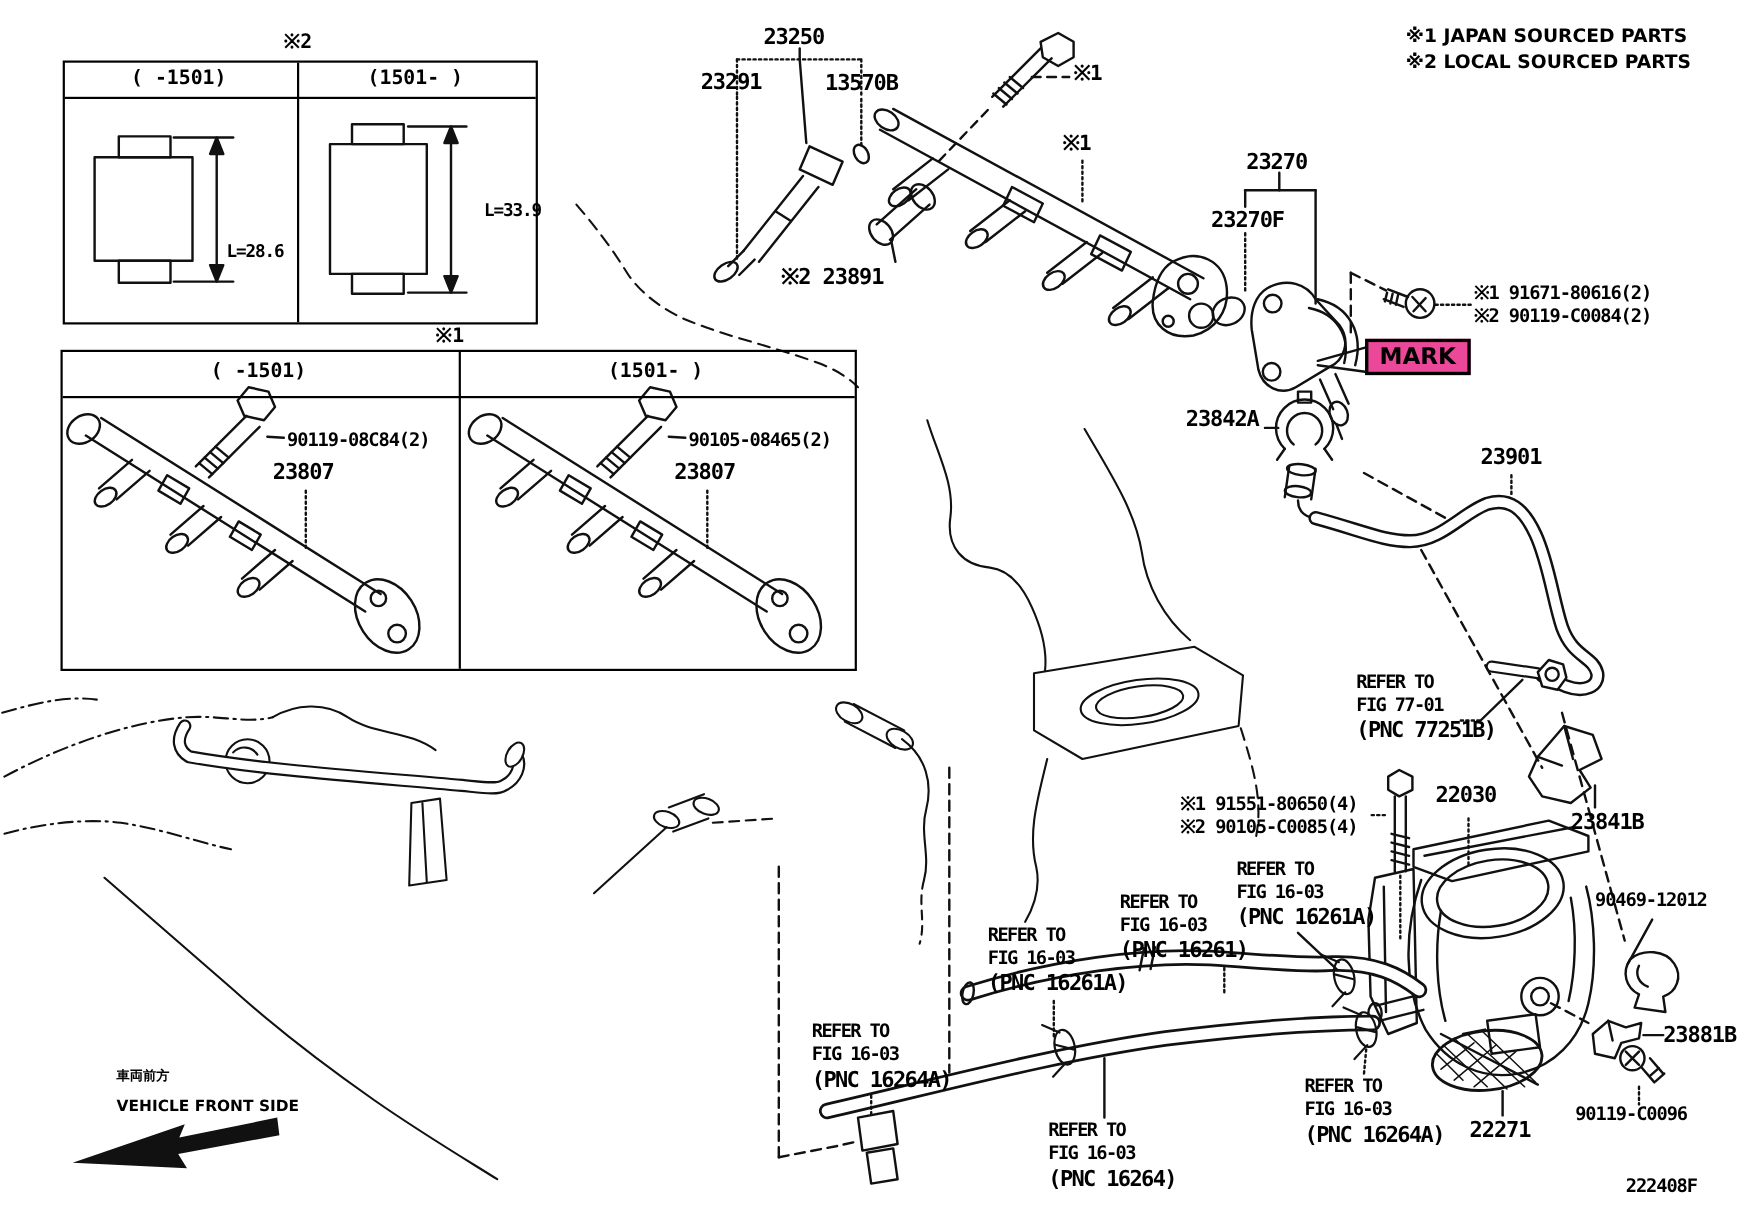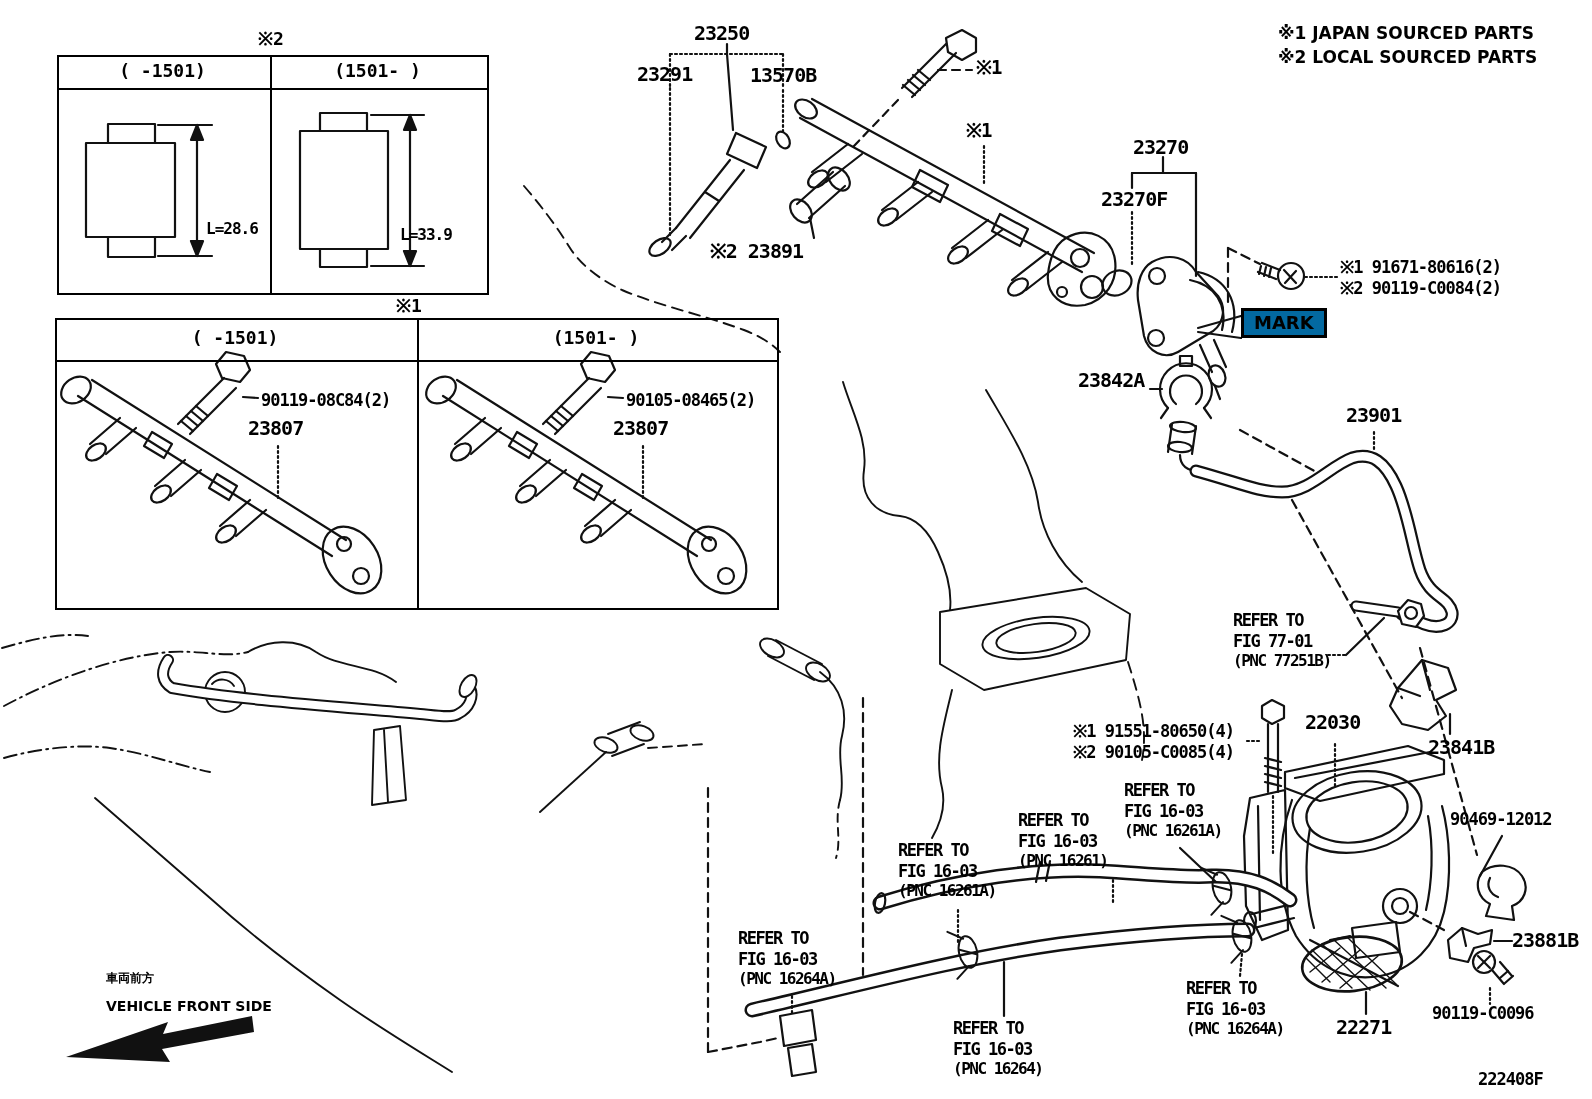--- a/index.html
+++ b/index.html
@@ -4,32 +4,32 @@
 <style>
   html,body{margin:0;padding:0;background:#fff;}
   #stage{position:relative;width:1592px;height:1099px;background:#fff;overflow:hidden;
          font-family:"DejaVu Sans Mono","Liberation Mono",monospace;color:#000;}
   svg{position:absolute;left:0;top:0;}
   .lbl{position:absolute;font-weight:bold;white-space:nowrap;line-height:1.15;letter-spacing:-1px;}
   .pn-lg{font-size:20px;}
   .pn{font-size:17px;}
   .pn-md{font-size:19px;}
   .ref{font-size:17px;line-height:1.22;letter-spacing:-1.5px;}
-  .ref .pnc{font-size:16px;}
+  .ref .pnc{font-size:20px;}
   .ref span{display:block;}
   .hdr{font-size:18px;letter-spacing:0;}
   .dim{font-size:16px;}
   .sans{font-family:"DejaVu Sans","Liberation Sans",sans-serif;letter-spacing:0;}
   .legend{font-size:17px;}
   .tbl{position:absolute;border:2px solid #000;background:transparent;}
   .tbl .head{position:absolute;left:0;top:0;width:100%;border-bottom:2px solid #000;box-sizing:border-box;}
   .tbl .vdiv{position:absolute;top:0;width:0;height:100%;border-left:2px solid #000;}
   .cell-hdr{position:absolute;text-align:center;font-weight:bold;}
-  .markbox{position:absolute;border:3px solid #000;padding:1px 10px 2px 10px;font-size:18px;font-weight:bold;
-           font-family:"DejaVu Sans","Liberation Sans",sans-serif;background:#0369a1;}
+  .markbox{position:absolute;border:3px solid #000;padding:1px 10px 2px 10px;font-size:21px;font-weight:bold;
+           font-family:"DejaVu Sans","Liberation Sans",sans-serif;background:#ec4899;}
 </style>
 </head>
 <body>
 
 <div id="stage">
 
 <svg width="1592" height="1099" viewBox="0 0 1592 1099">
   <defs>
     <g id="clampIcon" stroke="#111" stroke-width="2" fill="none">
       <ellipse rx="9" ry="16"></ellipse>
@@ -357,21 +357,21 @@
 </svg>
 
 <div class="tbl" style="left:57px;top:55px;width:428px;height:236px;">
   <div class="head" style="height:33px;"></div>
   <div class="vdiv" style="left:211px;"></div>
 </div>
 <div class="lbl hdr" style="left:258px;top:29px;">※2</div>
 <div class="lbl hdr cell-hdr" style="left:57px;top:61px;width:211px;">(      -1501)</div>
 <div class="lbl hdr cell-hdr" style="left:270px;top:61px;width:215px;">(1501-      )</div>
 <div class="lbl dim" style="left:206px;top:180px;margin-top:40px;">L=28.6</div>
-<div class="lbl dim" style="left:400px;top:182px;margin-top:44px;">L=33.9</div>
+<div class="lbl dim" style="left:440px;top:182px;">L=33.9</div>
 
 <div class="tbl" style="left:55px;top:318px;width:720px;height:288px;">
   <div class="head" style="height:42px;"></div>
   <div class="vdiv" style="left:360px;"></div>
 </div>
 <div class="lbl hdr" style="left:396px;top:296px;">※1</div>
 <div class="lbl hdr cell-hdr" style="left:55px;top:328px;width:360px;">(      -1501)</div>
 <div class="lbl hdr cell-hdr" style="left:417px;top:328px;width:358px;">(1501-      )</div>
 <div class="lbl pn" style="left:261px;top:391px;">90119-08C84(2)</div>
 <div class="lbl pn-lg" style="left:248px;top:417px;">23807</div>

